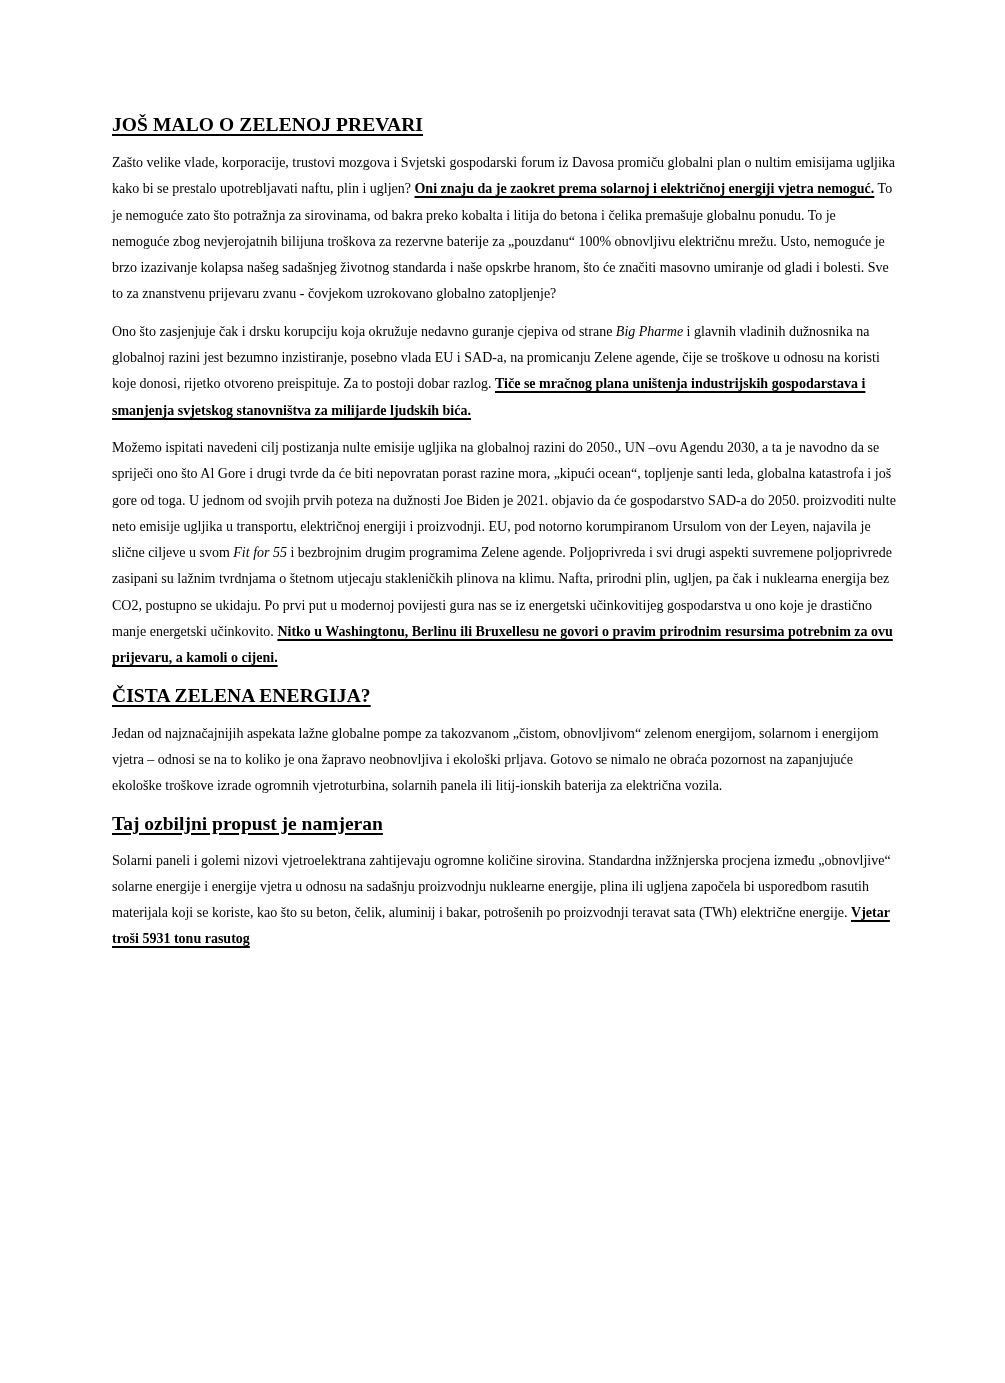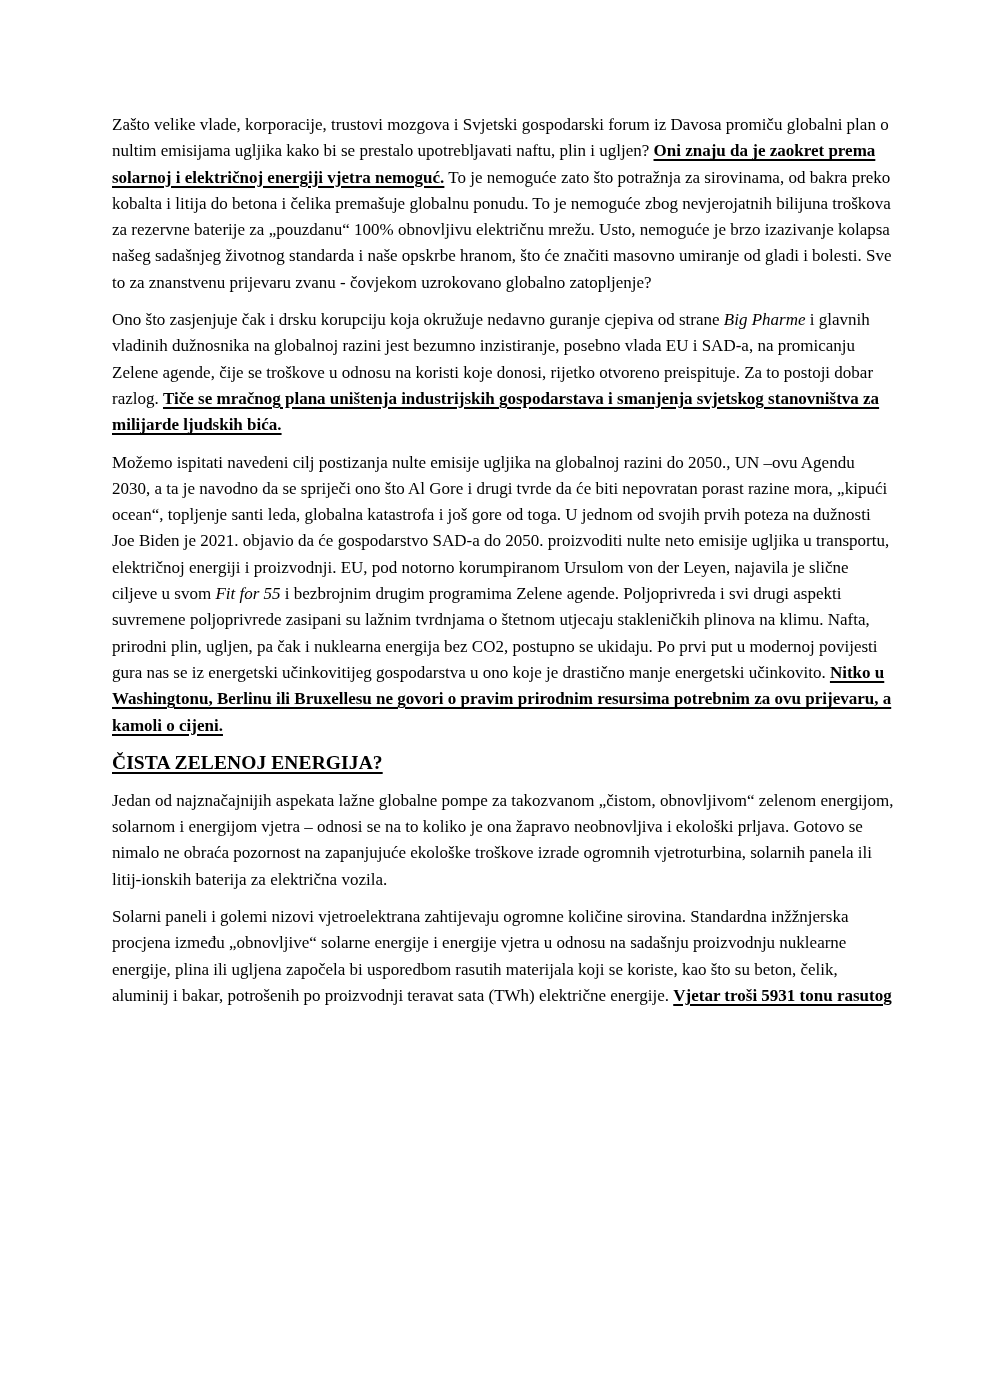--- a/index.html
+++ b/index.html
@@ -46,21 +46,21 @@
     line-height: 26px;
     margin: 0 0 11px 0;
   }
   .heading-sub .u {
     text-decoration: underline;
     text-underline-offset: 3px;
     text-decoration-thickness: 1.6px;
   }
   
   p.para {
-    font-size: 17px;
+    font-size: 14px;
     line-height: 26.3px;
     margin: 0 0 11px 0;
     text-align: left;
     hyphens: none;
     word-spacing: 0px;
   }
   p.para:last-child { margin-bottom: 10px; }
   .bu {
     font-weight: bold;
     text-decoration: underline;
@@ -70,28 +70,30 @@
   .it {
     font-style: italic;
   }
 </style>
 </head>
 <body>
 
 <div class="page">
   <div class="doc-body">
 
+    <h1 class="heading"><span class="u">JOŠ MALO O ZELENOJ PREVARI</span></h1>
 
     <p class="para"><span>Zašto velike vlade, korporacije, trustovi mozgova i Svjetski gospodarski forum iz Davosa promiču globalni plan o nultim emisijama ugljika kako bi se prestalo upotrebljavati naftu, plin i ugljen? </span><span class="bu">Oni znaju da je zaokret prema solarnoj i električnoj energiji vjetra nemoguć.</span><span> To je nemoguće zato što potražnja za sirovinama, od bakra preko kobalta i litija do betona i čelika premašuje globalnu ponudu. To je nemoguće zbog nevjerojatnih bilijuna troškova za rezervne baterije za „pouzdanu“ 100% obnovljivu električnu mrežu. Usto, nemoguće je brzo izazivanje kolapsa našeg sadašnjeg životnog standarda i naše opskrbe hranom, što će značiti masovno umiranje od gladi i bolesti. Sve to za znanstvenu prijevaru zvanu - čovjekom uzrokovano globalno zatopljenje?</span></p>
 
     <p class="para"><span>Ono što zasjenjuje čak i drsku korupciju koja okružuje nedavno guranje cjepiva od strane </span><span class="it">Big Pharme</span><span> i glavnih vladinih dužnosnika na globalnoj razini jest bezumno inzistiranje, posebno vlada EU i SAD-a, na promicanju Zelene agende, čije se troškove u odnosu na koristi koje donosi, rijetko otvoreno preispituje. Za to postoji dobar razlog. </span><span class="bu">Tiče se mračnog plana uništenja industrijskih gospodarstava i smanjenja svjetskog stanovništva za milijarde ljudskih bića.</span></p>
 
     <p class="para"><span>Možemo ispitati navedeni cilj postizanja nulte emisije ugljika na globalnoj razini do 2050., UN –ovu Agendu 2030, a ta je navodno da se spriječi ono što Al Gore i drugi tvrde da će biti nepovratan porast razine mora, „kipući ocean“, topljenje santi leda, globalna katastrofa i još gore od toga. U jednom od svojih prvih poteza na dužnosti Joe Biden je 2021. objavio da će gospodarstvo SAD-a do 2050. proizvoditi nulte neto emisije ugljika u transportu, električnoj energiji i proizvodnji. EU, pod notorno korumpiranom Ursulom von der Leyen, najavila je slične ciljeve u svom </span><span class="it">Fit for 55</span><span> i bezbrojnim drugim programima Zelene agende. Poljoprivreda i svi drugi aspekti suvremene poljoprivrede zasipani su lažnim tvrdnjama o štetnom utjecaju stakleničkih plinova na klimu. Nafta, prirodni plin, ugljen, pa čak i nuklearna energija bez CO2, postupno se ukidaju. Po prvi put u modernoj povijesti gura nas se iz energetski učinkovitijeg gospodarstva u ono koje je drastično manje energetski učinkovito. </span><span class="bu">Nitko u Washingtonu, Berlinu ili Bruxellesu ne govori o pravim prirodnim resursima potrebnim za ovu prijevaru, a kamoli o cijeni.</span></p>
 
-    <h2 class="heading"><span class="u">ČISTA ZELENOJ ENERGIJA?</span></h2>
+    <h2 class="heading"><span class="u">ČISTA ZELENA ENERGIJA?</span></h2>
 
     <p class="para"><span>Jedan od najznačajnijih aspekata lažne globalne pompe za takozvanom „čistom, obnovljivom“ zelenom energijom, solarnom i energijom vjetra – odnosi se na to koliko je ona žapravo neobnovljiva i ekološki prljava. Gotovo se nimalo ne obraća pozornost na zapanjujuće ekološke troškove izrade ogromnih vjetroturbina, solarnih panela ili litij-ionskih baterija za električna vozila.</span></p>
 
+    <h3 class="heading-sub"><span class="u">Taj ozbiljni propust je namjeran</span></h3>
 
     <p class="para"><span>Solarni paneli i golemi nizovi vjetroelektrana zahtijevaju ogromne količine sirovina. Standardna inžžnjerska procjena između „obnovljive“ solarne energije i energije vjetra u odnosu na sadašnju proizvodnju nuklearne energije, plina ili ugljena započela bi usporedbom rasutih materijala koji se koriste, kao što su beton, čelik, aluminij i bakar, potrošenih po proizvodnji teravat sata (TWh) električne energije. </span><span class="bu">Vjetar troši 5931 tonu rasutog</span></p>
 
   </div>
 </div>
 
 </body></html>

